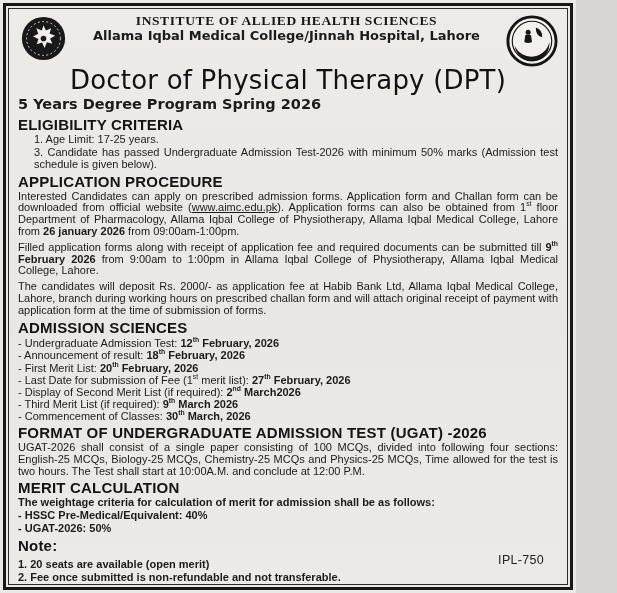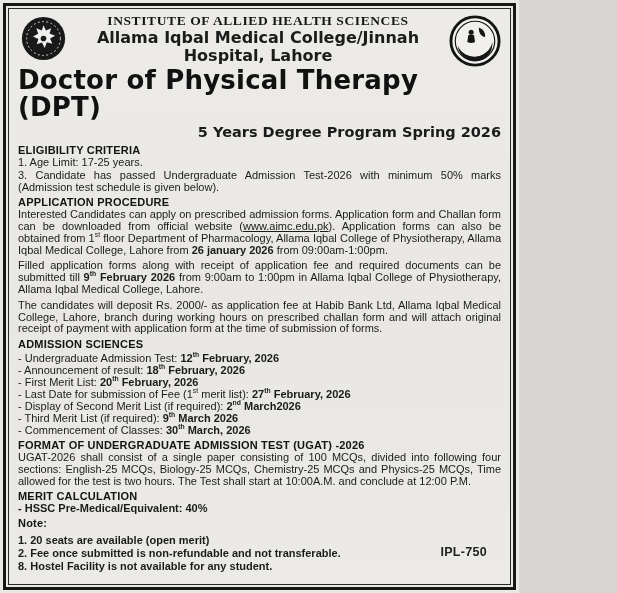--- a/index.html
+++ b/index.html
@@ -1,69 +1,69 @@
 <!DOCTYPE html>
 <html><head>
 <meta charset="utf-8">
 <style>
   html,body{margin:0;padding:0;}
   body{background:#d8d6d2;font-family:"Liberation Sans",sans-serif;}
   .page{
-    width:519px;height:593px;box-sizing:border-box;background:#ebe9e5;
+    width:576px;height:593px;box-sizing:border-box;background:#ebe9e5;
     padding:3px;position:relative;color:#1b1b1b;
   }
   .outer-frame{height:100%;box-sizing:border-box;border:3px solid #171717;padding:2px;}
   .inner-frame{
     height:100%;box-sizing:border-box;border:1px solid #2a2a2a;
     padding:3px 9px 5px 9px;display:flex;flex-direction:column;overflow:hidden;
     background:linear-gradient(180deg,#ecebe7 0%,#e9e7e3 55%,#ebeae6 100%);
   }
   
   header{display:flex;align-items:flex-start;margin-top:1px;}
   .seal{flex:0 0 auto;}
   .seal.left{margin:2px 4px 0 2px;}
   .seal.right{margin:2px 0 0 4px;}
   .head-center{flex:1;text-align:center;line-height:1.12;}
   .institute{
     font-family:"Liberation Serif",serif;font-weight:bold;font-size:13.5px;
     letter-spacing:.6px;color:#161616;
   }
-  .college{font-family:"DejaVu Sans",sans-serif;font-weight:bold;font-size:16px;margin-top:1px;}
+  .college{font-family:"DejaVu Sans",sans-serif;font-weight:bold;font-size:13px;margin-top:1px;}
   .notice{
     font-family:"Liberation Serif",serif;font-weight:bold;font-size:13.5px;
     letter-spacing:3px;margin-top:2px;
   }
   .prog-title{
-    text-align:left;font-family:"DejaVu Sans",sans-serif;font-weight:bold;
+    text-align:center;font-family:"DejaVu Sans",sans-serif;font-weight:normal;
     font-size:26px;letter-spacing:.2px;margin-top:0;line-height:1.05;color:#111;
   }
   .prog-sub{
-    text-align:right;font-family:"DejaVu Sans",sans-serif;font-weight:bold;
+    text-align:left;font-family:"DejaVu Sans",sans-serif;font-weight:bold;
     font-size:14.5px;margin-top:2px;margin-bottom:2px;
   }
   
   main{flex:1;font-size:11px;line-height:1.07;}
   h3{
-    margin:3px 0 1px 0;font-size:11px;font-weight:bold;letter-spacing:.2px;
+    margin:3px 0 1px 0;font-size:15px;font-weight:bold;letter-spacing:.2px;
     font-family:"Liberation Sans",sans-serif;color:#141414;
   }
   p{margin:1px 0;}
   .just{text-align:justify;}
   .para{margin:0 0 4px 0;}
-  .elig-item{margin:0 0 1px 0;}
+  .elig-item{margin:0 0 1px 16px;}
   .sched-row{line-height:1.1;white-space:nowrap;}
   .b{font-weight:bold;}
   sup{font-size:62%;vertical-align:super;line-height:0;}
   .merit p,.merit .m-item{font-weight:bold;margin:0 0 1px 0;}
   .note{position:relative;}
   .note h3{margin-bottom:4px;}
   .note .n-item{font-weight:bold;margin:0 0 1px 0;line-height:1.12;}
   .ref-code{
-    position:absolute;right:14px;top:16px;font-weight:bold;font-size:12.5px;
-    letter-spacing:.3px;color:#222;margin-top:12px;
+    position:absolute;right:14px;top:16px;font-weight:normal;font-size:12.5px;
+    letter-spacing:.3px;color:#222;
   }
 </style>
 </head>
 <body>
 
 <div class="page">
   <div class="outer-frame">
     <div class="inner-frame">
 
       <header>
@@ -118,21 +118,23 @@
           <div class="sched-row"><span>- Commencement of Classes: </span><span class="b">30<sup>th</sup> March, 2026</span></div>
         </section>
 
         <section>
           <h3>FORMAT OF UNDERGRADUATE ADMISSION TEST (UGAT) -2026</h3>
           <p class="just">UGAT-2026 shall consist of a single paper consisting of 100 MCQs, divided into following four sections: English-25 MCQs, Biology-25 MCQs, Chemistry-25 MCQs and Physics-25 MCQs, Time allowed for the test is two hours. The Test shall start at 10:00A.M. and conclude at 12:00 P.M.</p>
         </section>
 
         <section class="merit">
           <h3>MERIT CALCULATION</h3>
+          <p>The weightage criteria for calculation of merit for admission shall be as follows:</p>
           <div class="m-item">- HSSC Pre-Medical/Equivalent: 40%</div>
+          <div class="m-item">- UGAT-2026: 50%</div>
         </section>
 
         <section class="note">
           <h3>Note:</h3>
           <div class="n-item">1. 20 seats are available (open merit)</div>
           <div class="n-item">2. Fee once submitted is non-refundable and not transferable.</div>
           <div class="n-item">8. Hostel Facility is not available for any student.</div>
           <span class="ref-code">IPL-750</span>
         </section>
 

